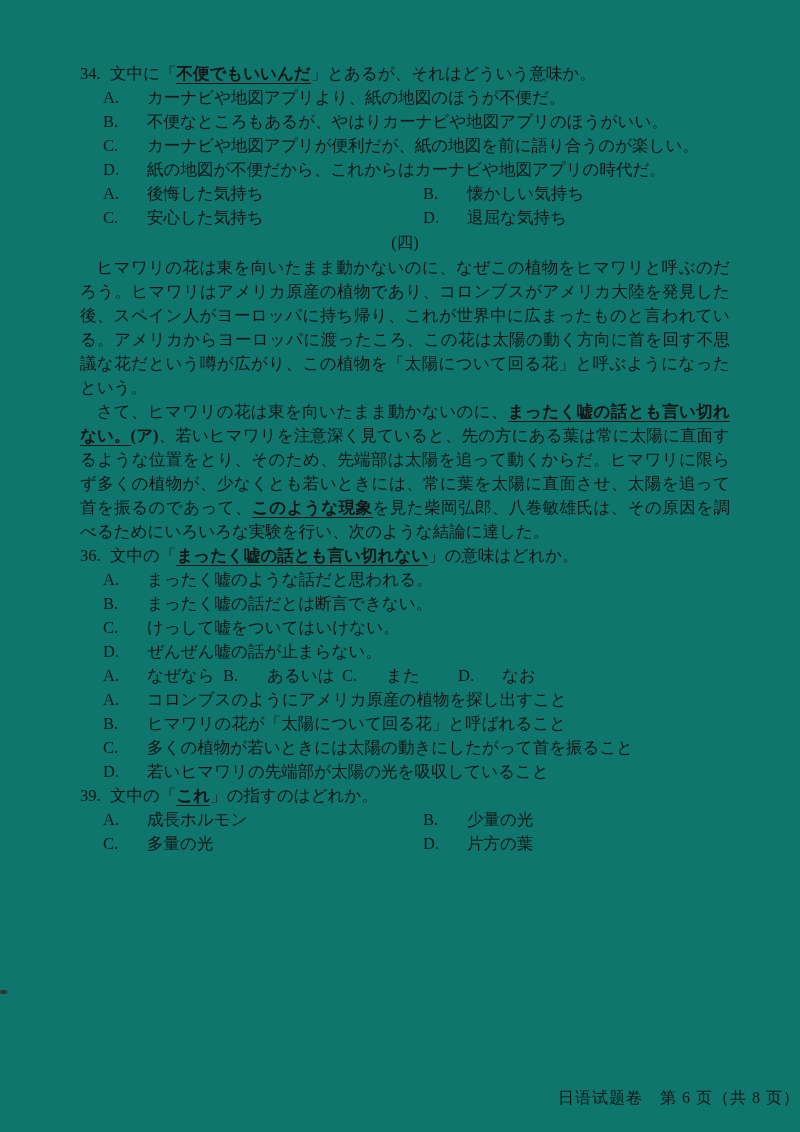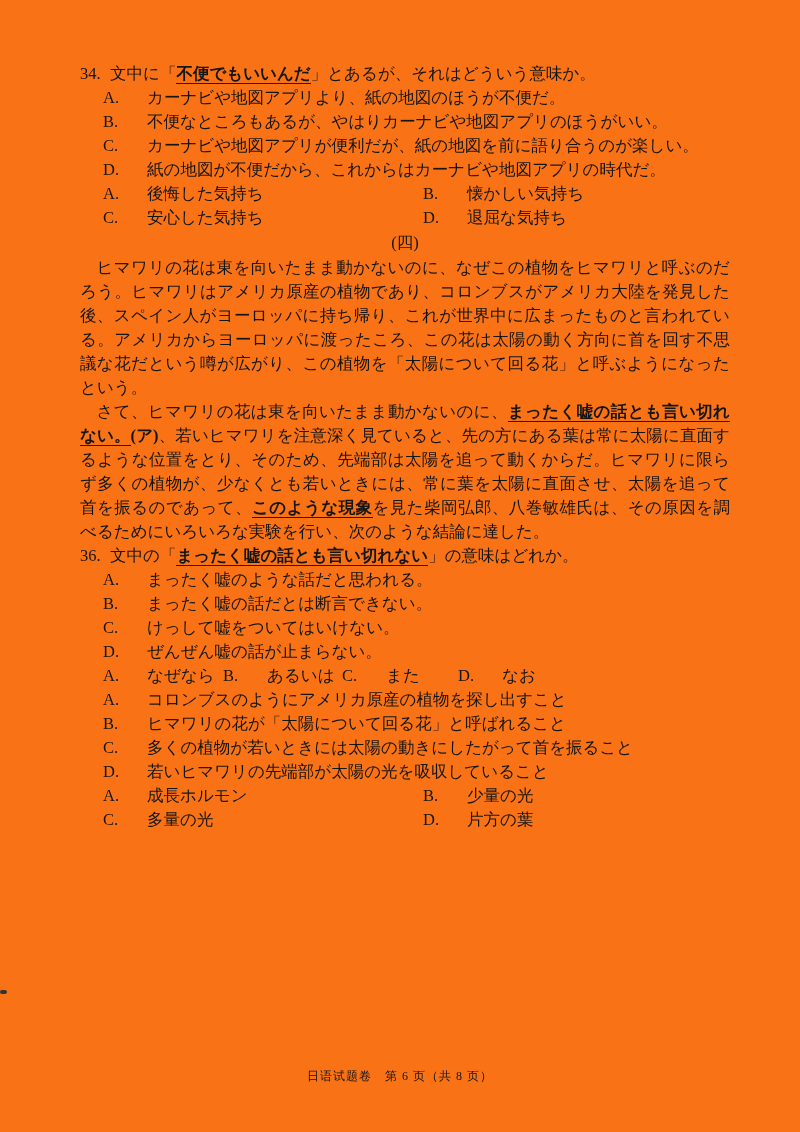--- a/index.html
+++ b/index.html
@@ -1,21 +1,21 @@
 <!DOCTYPE html>
 <html><head>
 <meta charset="utf-8">
 <style>
   html,body { margin:0; padding:0; background:#e8e8e8; }
   .page {
     position: relative;
     width: 800px;
     height: 1132px;
     margin: 0 auto;
-    background: #f97316;
+    background: #0f766e;
     color: #151515;
     font-family: "Liberation Serif", "DejaVu Serif", serif;
     font-size: 16.5px;
     line-height: 24px;
     overflow: hidden;
   }
   .content {
     position: absolute;
     left: 80px;
     top: 62px;
@@ -54,23 +54,23 @@
     margin: 0;
     text-align: justify;
     text-indent: 1em;
   }
   .b { font-weight: bold; }
   .u { border-bottom: 1.6px solid #151515; margin-top: 36px; }
   .footer {
     position: absolute;
     left: 0;
     width: 800px;
-    top: 1064px;
-    text-align: center;
-    font-size: 12px;
+    top: 1086px;
+    text-align: right;
+    font-size: 16px;
     letter-spacing: 1px;
   }
   .speck {
     position: absolute;
     left: 0px;
     top: 990px;
     width: 7px;
     height: 4px;
     background: #333;
     border-radius: 2px;
@@ -195,20 +195,24 @@
           <span class="opt-text">多くの植物が若いときには太陽の動きにしたがって首を振ること</span>
         </div>
         <div class="opt">
           <span class="opt-label">D.</span>
           <span class="opt-text">若いヒマワリの先端部が太陽の光を吸収していること</span>
         </div>
       </div>
     </div>
 
     <div class="question">
+      <div class="q-line">
+        <span class="q-num">39.</span>
+        <span class="q-stem"><span>文中の「</span><span class="b u">これ</span><span>」の指すのはどれか。</span></span>
+      </div>
       <div class="opt-row2">
         <div class="opt colA">
           <span class="opt-label">A.</span>
           <span class="opt-text">成長ホルモン</span>
         </div>
         <div class="opt">
           <span class="opt-label">B.</span>
           <span class="opt-text">少量の光</span>
         </div>
       </div>

